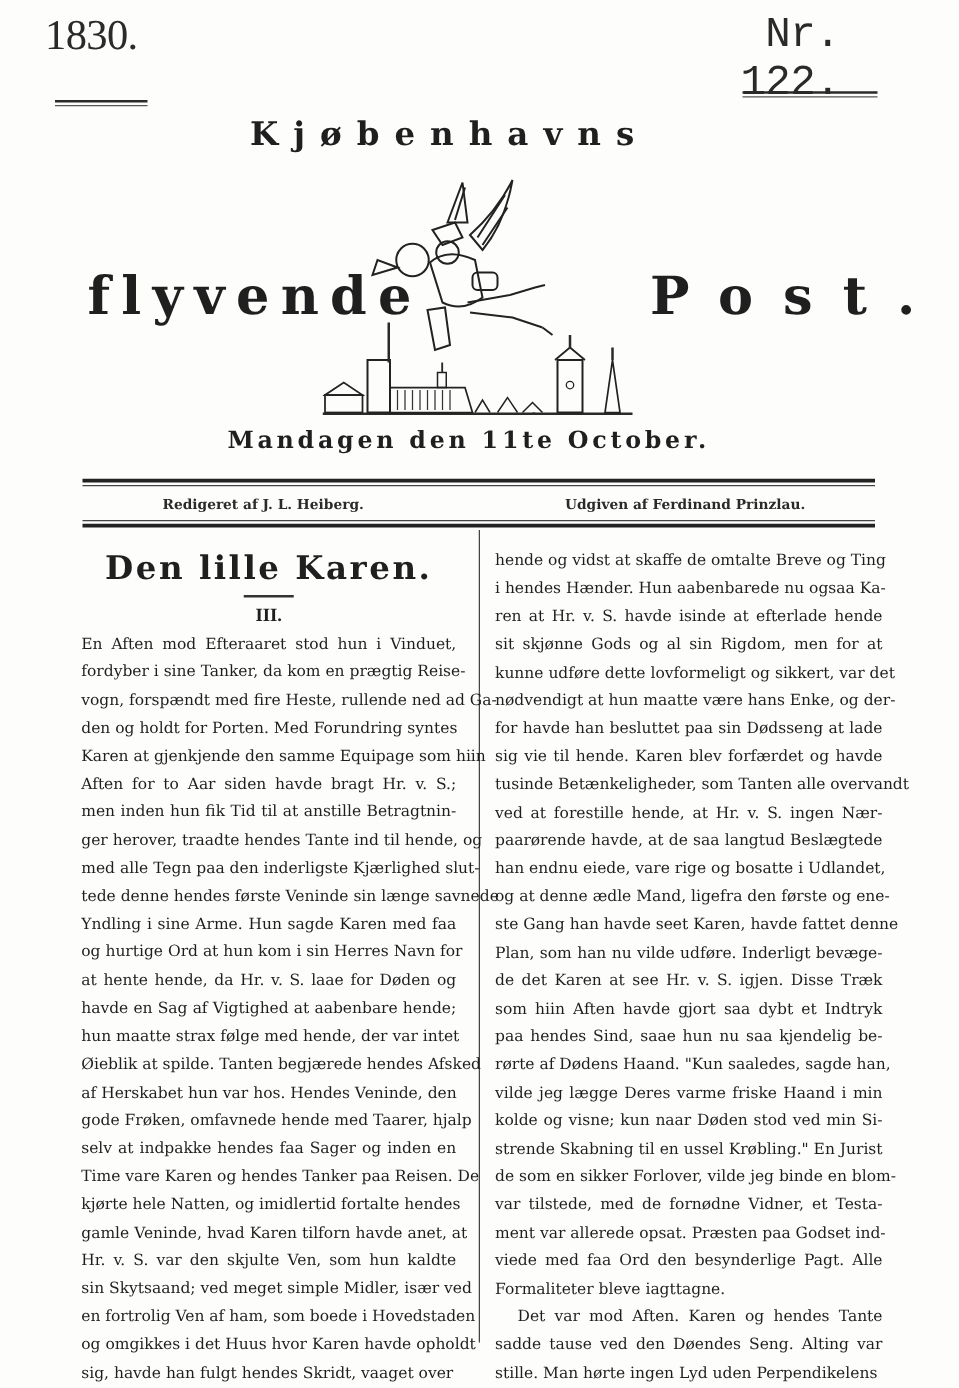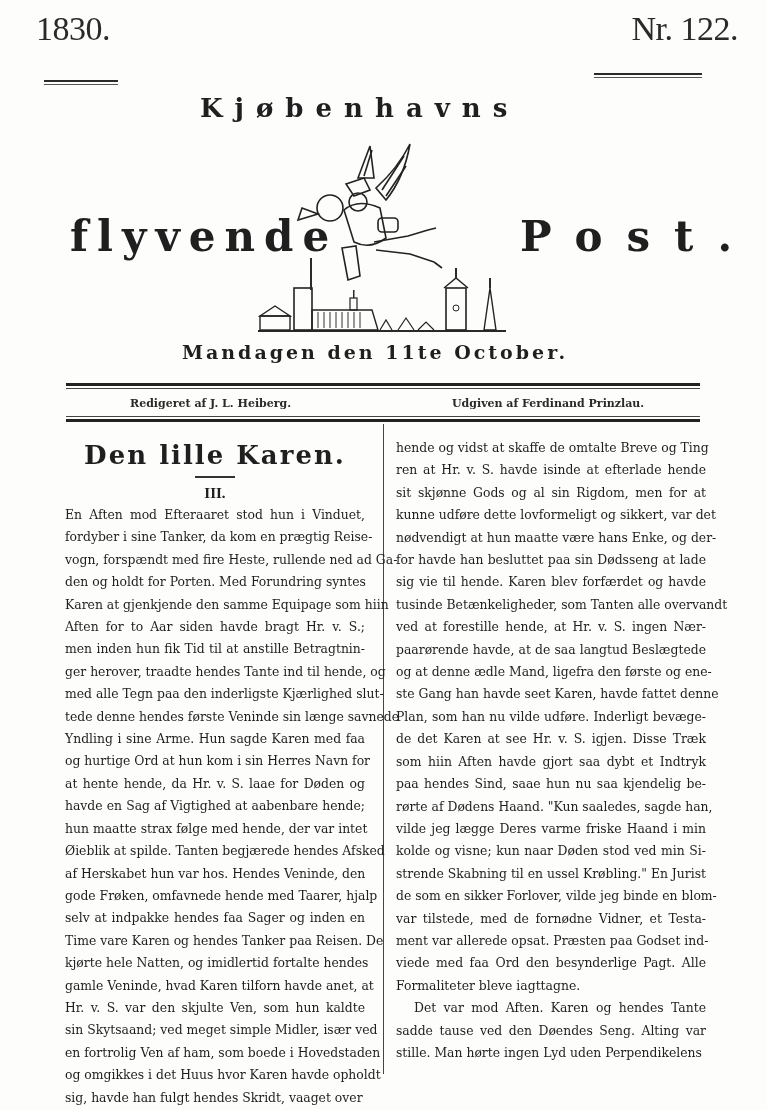--- a/index.html
+++ b/index.html
@@ -6,21 +6,21 @@
   body {
     width: 767px; height: 1110px; background: #fdfdfc; color: #1c1c1c;
     font-family: "DejaVu Serif", serif; position: relative; overflow: hidden;
   }
   .abs { position: absolute; }
   .year, .number {
     top: 10px; font-family: "Liberation Serif", serif; font-size: 34px; letter-spacing: -0.5px;
     color: #2a2a2a; font-weight: normal;
   }
   .year { left: 36px; width: 68px; text-align: center; }
-  .number { left: 622px; width: 116px; text-align: right; }
+  .number { left: 556px; width: 116px; text-align: right; font-family: Liberation Mono, monospace; }
   .dbl-rule { border-top: 2px solid #2b2b2b; border-bottom: 1px solid #555; height: 2px; }
   .year-rule { left: 44px; top: 79px; width: 74px; }
   .blackletter {
     font-family: "DejaVu Serif", serif; font-weight: bold; color: #1f1f1f;
   }
   .title-top { left: 200px; top: 93px; width: 310px; text-align: center; font-size: 26px; letter-spacing: 12px; }
   .title-left { left: 70px; top: 212px; font-size: 42px; letter-spacing: 9px; }
   .title-right { left: 520px; top: 212px; font-size: 42px; letter-spacing: 24px; }
   .vignette { left: 258px; top: 138px; width: 250px; height: 196px; }
   .dateline { left: 150px; top: 341px; width: 450px; text-align: center; font-size: 19px; letter-spacing: 3px; }
@@ -137,29 +137,31 @@
       <span class="col-line">sin Skytsaand; ved meget simple Midler, især ved</span>
       <span class="col-line">en fortrolig Ven af ham, som boede i Hovedstaden</span>
       <span class="col-line">og omgikkes i det Huus hvor Karen havde opholdt</span>
       <span class="col-line last">sig, havde han fulgt hendes Skridt, vaaget over</span>
     </div>
 </div>
 
 <div class="abs column col-right">
   <div id="right-lines">
       <span class="col-line">hende og vidst at skaffe de omtalte Breve og Ting</span>
+      <span class="col-line">i hendes Hænder.  Hun aabenbarede nu ogsaa Ka-</span>
       <span class="col-line">ren at Hr. v. S. havde isinde at efterlade hende</span>
       <span class="col-line">sit skjønne Gods og al sin Rigdom, men for at</span>
       <span class="col-line">kunne udføre dette lovformeligt og sikkert, var det</span>
       <span class="col-line">nødvendigt at hun maatte være hans Enke, og der-</span>
       <span class="col-line">for havde han besluttet paa sin Dødsseng at lade</span>
       <span class="col-line">sig vie til hende.  Karen blev forfærdet og havde</span>
       <span class="col-line">tusinde Betænkeligheder, som Tanten alle overvandt</span>
       <span class="col-line">ved at forestille hende, at Hr. v. S. ingen Nær-</span>
       <span class="col-line">paarørende havde, at de saa langtud Beslægtede</span>
+      <span class="col-line">han endnu eiede, vare rige og bosatte i Udlandet,</span>
       <span class="col-line">og at denne ædle Mand, ligefra den første og ene-</span>
       <span class="col-line">ste Gang han havde seet Karen, havde fattet denne</span>
       <span class="col-line">Plan, som han nu vilde udføre.  Inderligt bevæge-</span>
       <span class="col-line">de det Karen at see Hr. v. S. igjen.  Disse Træk</span>
       <span class="col-line">som hiin Aften havde gjort saa dybt et Indtryk</span>
       <span class="col-line">paa hendes Sind, saae hun nu saa kjendelig be-</span>
       <span class="col-line">rørte af Dødens Haand.  "Kun saaledes, sagde han,</span>
       <span class="col-line">vilde jeg lægge Deres varme friske Haand i min</span>
       <span class="col-line">kolde og visne; kun naar Døden stod ved min Si-</span>
       <span class="col-line">strende Skabning til en ussel Krøbling."  En Jurist</span>

